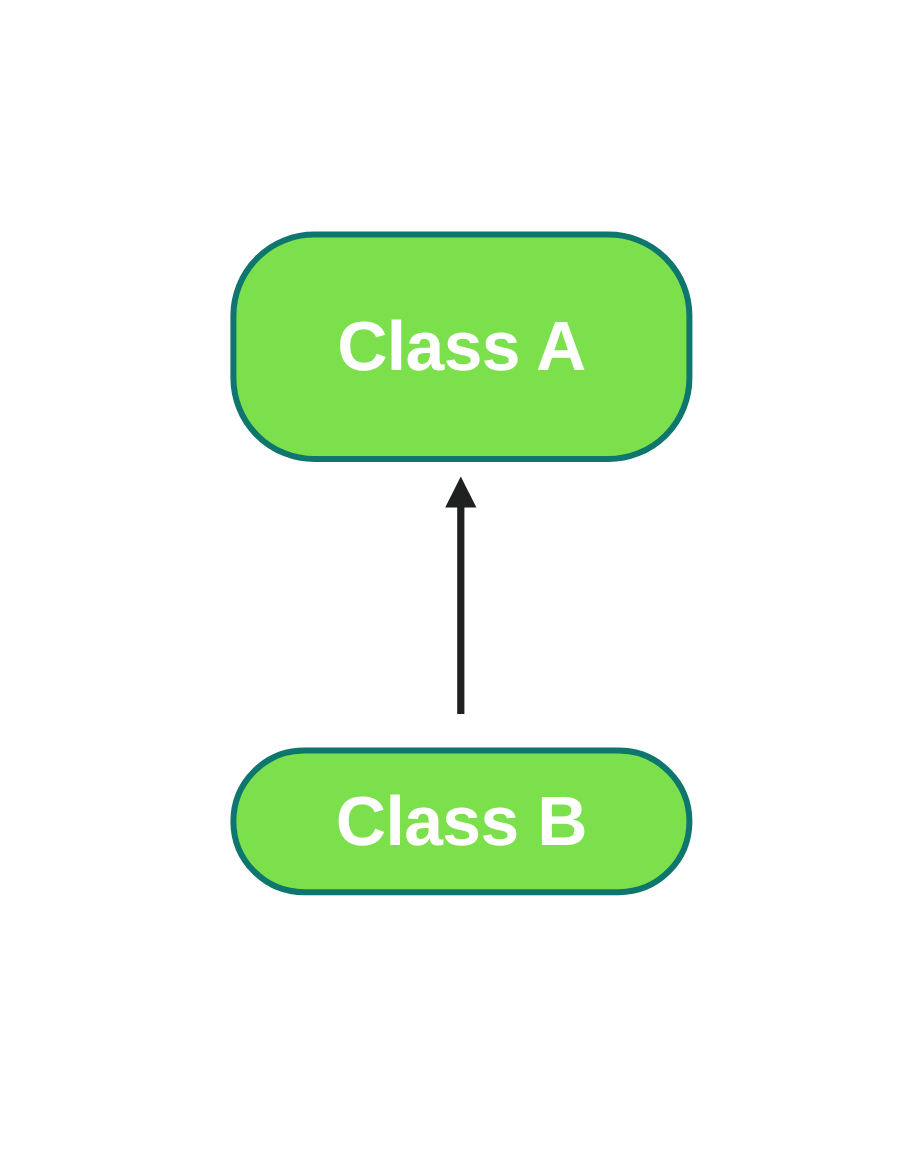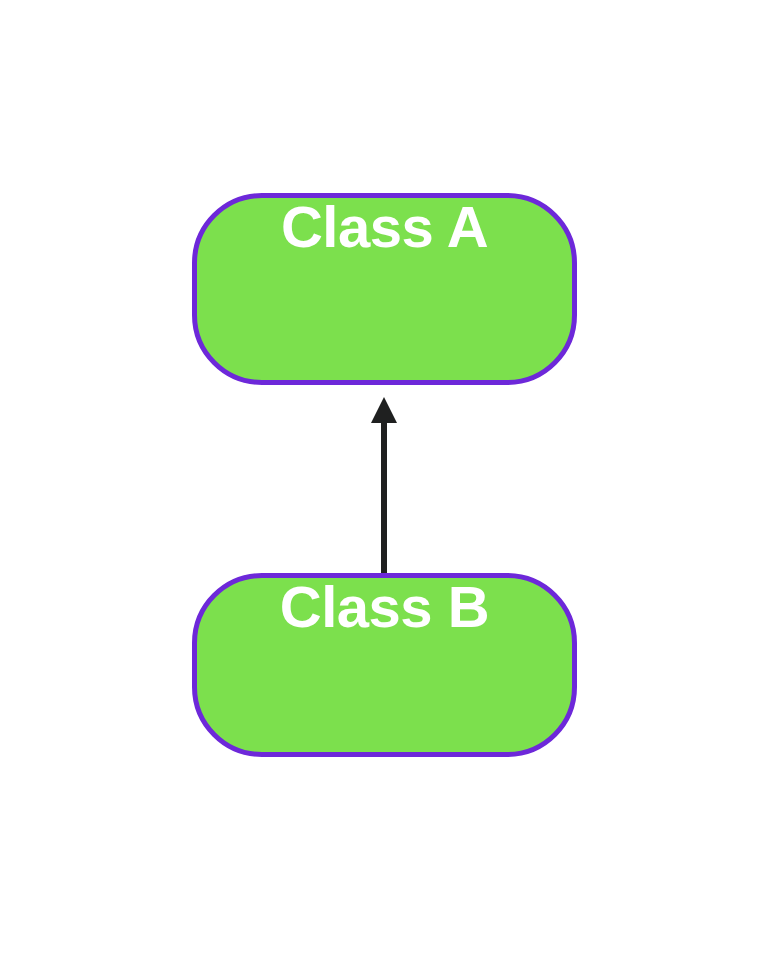--- a/index.html
+++ b/index.html
@@ -18,23 +18,24 @@
     position: relative;
     width: 768px;
     height: 959px;
     background: #ffffff;
   }
 
   .node {
     position: absolute;
     box-sizing: border-box;
     display: flex;
+    align-items: center;
     justify-content: center;
     background: #7ce04d;
-    border: 5px solid #6d28d9;
+    border: 5px solid #0f766e;
     border-radius: 70px;
   }
 
   .node-label {
     color: #ffffff;
     font-family: "Liberation Sans", sans-serif;
     font-weight: bold;
     font-size: 58px;
     line-height: 1;
     letter-spacing: -0.5px;
@@ -44,23 +45,23 @@
 
   #node-class-a {
     left: 192px;
     top: 193px;
     width: 385px;
     height: 192px;
   }
 
   #node-class-b {
     left: 192px;
-    top: 573px;
+    top: 623px;
     width: 385px;
-    height: 184px;
+    height: 123px;
   }
 
   #edge-layer {
     position: absolute;
     left: 0;
     top: 0;
     width: 768px;
     height: 959px;
     pointer-events: none;
   }

